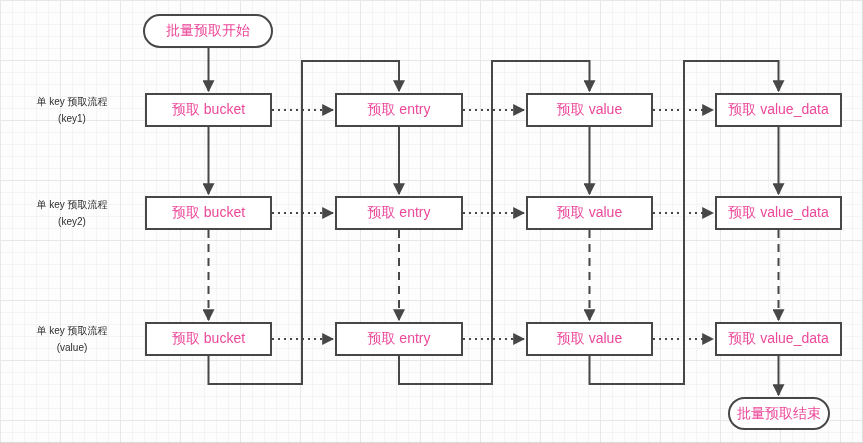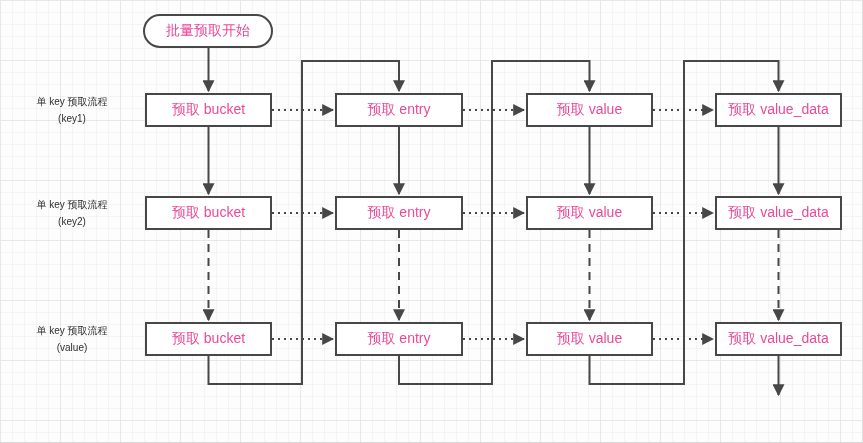--- a/index.html
+++ b/index.html
@@ -149,14 +149,17 @@
   <div class="node" style="left:335px; top:322px; width:128px; height:34px;">
     <span>预取 entry</span>
   </div>
   <div class="node" style="left:526px; top:322px; width:127px; height:34px;">
     <span>预取 value</span>
   </div>
   <div class="node" style="left:715px; top:322px; width:127px; height:34px;">
     <span>预取 value_data</span>
   </div>
 
+  <div class="node terminator" style="left:728px; top:397px; width:102px; height:33px;">
+    <span>批量预取结束</span>
+  </div>
 
 </div>
 
 </body></html>

